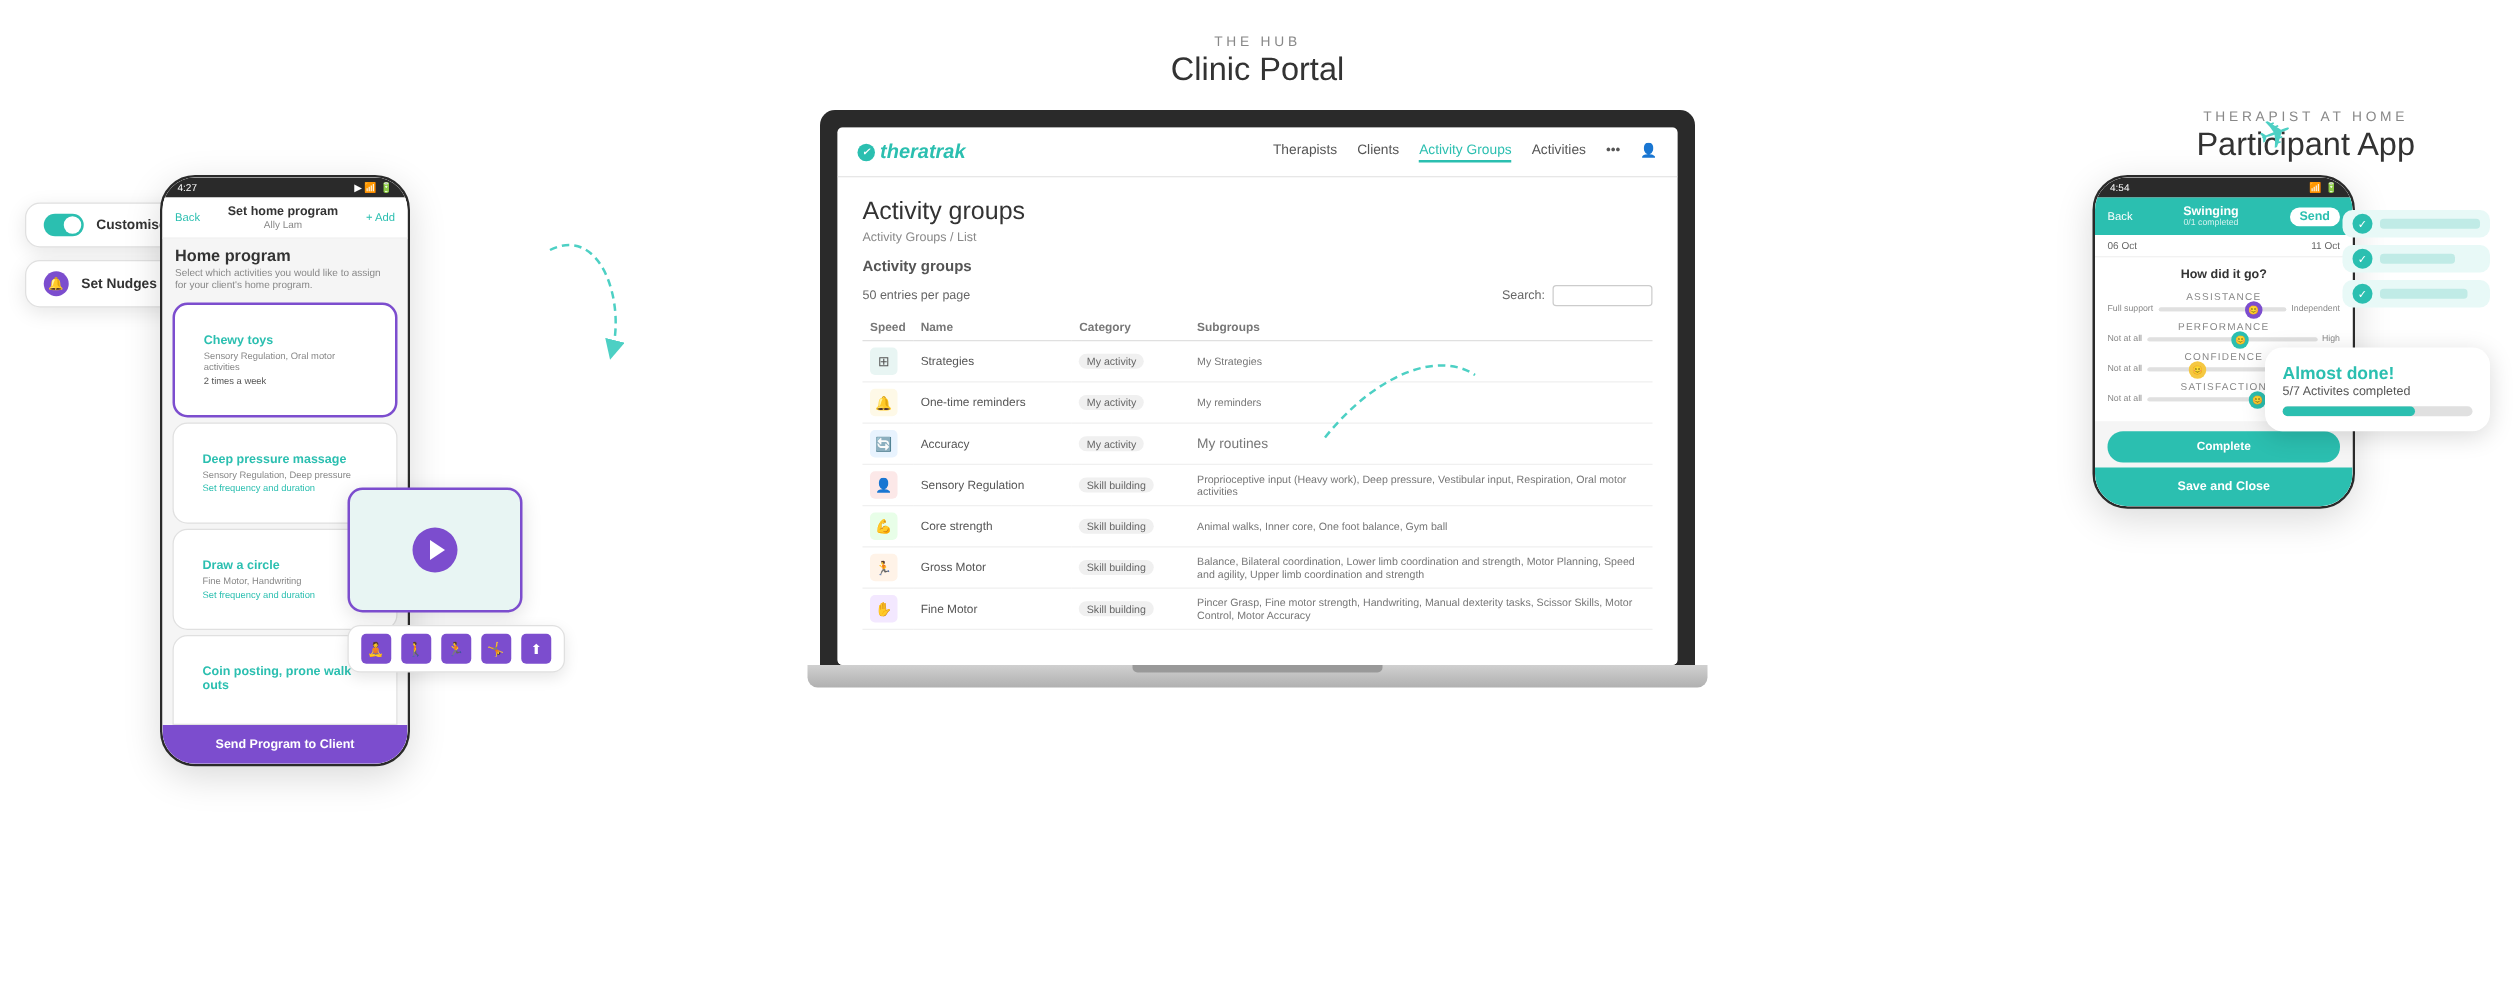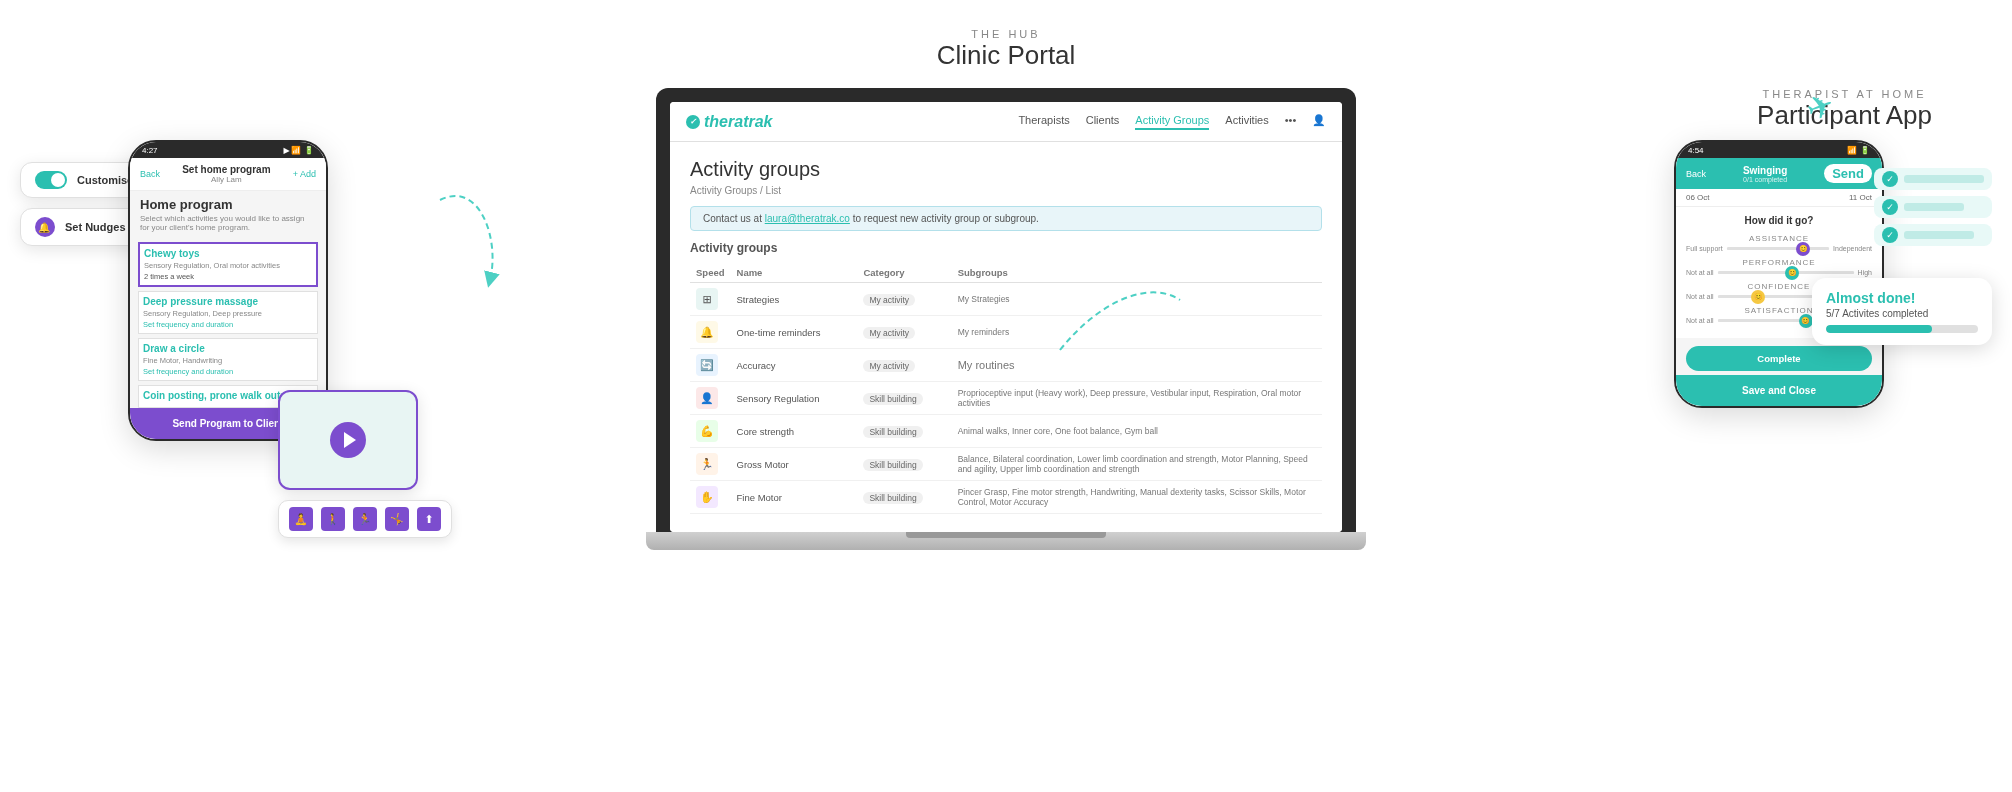--- a/index.html
+++ b/index.html
@@ -309,22 +309,22 @@
     .home-program-desc {
       padding: 0 10px 6px;
       font-size: 8px;
       color: #888;
     }
 
     .activity-card {
       margin: 4px 8px;
       background: #fff;
       border: 1px solid #e0e0e0;
-      border-radius: 0;
-      padding: 4px;
+      border-radius: 12px;
+      padding: 23px;
     }
     .activity-card.active {
       border: 2px solid #7c4dce;
     }
     .activity-card-title {
       font-size: 10px;
       font-weight: 600;
       color: #2bbfb0;
       margin-bottom: 2px;
     }
@@ -500,21 +500,21 @@
       justify-content: space-between;
     }
     .swinging-header-back { color: #fff; font-size: 9px; }
     .swinging-title { color: #fff; font-size: 10px; font-weight: 600; text-align: center; }
     .swinging-subtitle { color: rgba(255,255,255,0.8); font-size: 7px; text-align: center; }
     .send-btn-small {
       background: #fff;
       color: #2bbfb0;
       border-radius: 10px;
       padding: 2px 8px;
-      font-size: 13px;
+      font-size: 10px;
       font-weight: 600;
     }
 
     .date-range {
       background: #fff;
       padding: 4px 10px;
       font-size: 8px;
       color: #666;
       border-bottom: 1px solid #eee;
       display: flex;
@@ -775,26 +775,30 @@
             <span>Activities</span>
             <span>•••</span>
             <span>👤</span>
           </div>
         </div>
 
         <div class="portal-content">
           <div class="portal-title">Activity groups</div>
           <div class="portal-breadcrumb">Activity Groups  /  List</div>
 
-          <div class="portal-alert">
-            Contact us at <a>laura@theratrak.co</a> to request new activity group or subgroup.
+
+          <div class="portal-section-title">Activity groups</div>
+
+          <div class="portal-toolbar">
+            <div class="portal-toolbar-left">50   entries per page</div>
+            <div class="portal-toolbar-right">
+              <span>Search:</span>
+              <input class="search-box" type="text" style="">
+            </div>
           </div>
-
-          <div class="portal-section-title">Activity groups</div>
-
 
           <table class="portal-table">
             <thead>
               <tr>
                 <th>Speed</th>
                 <th>Name</th>
                 <th>Category</th>
                 <th>Subgroups</th>
               </tr>
             </thead>

